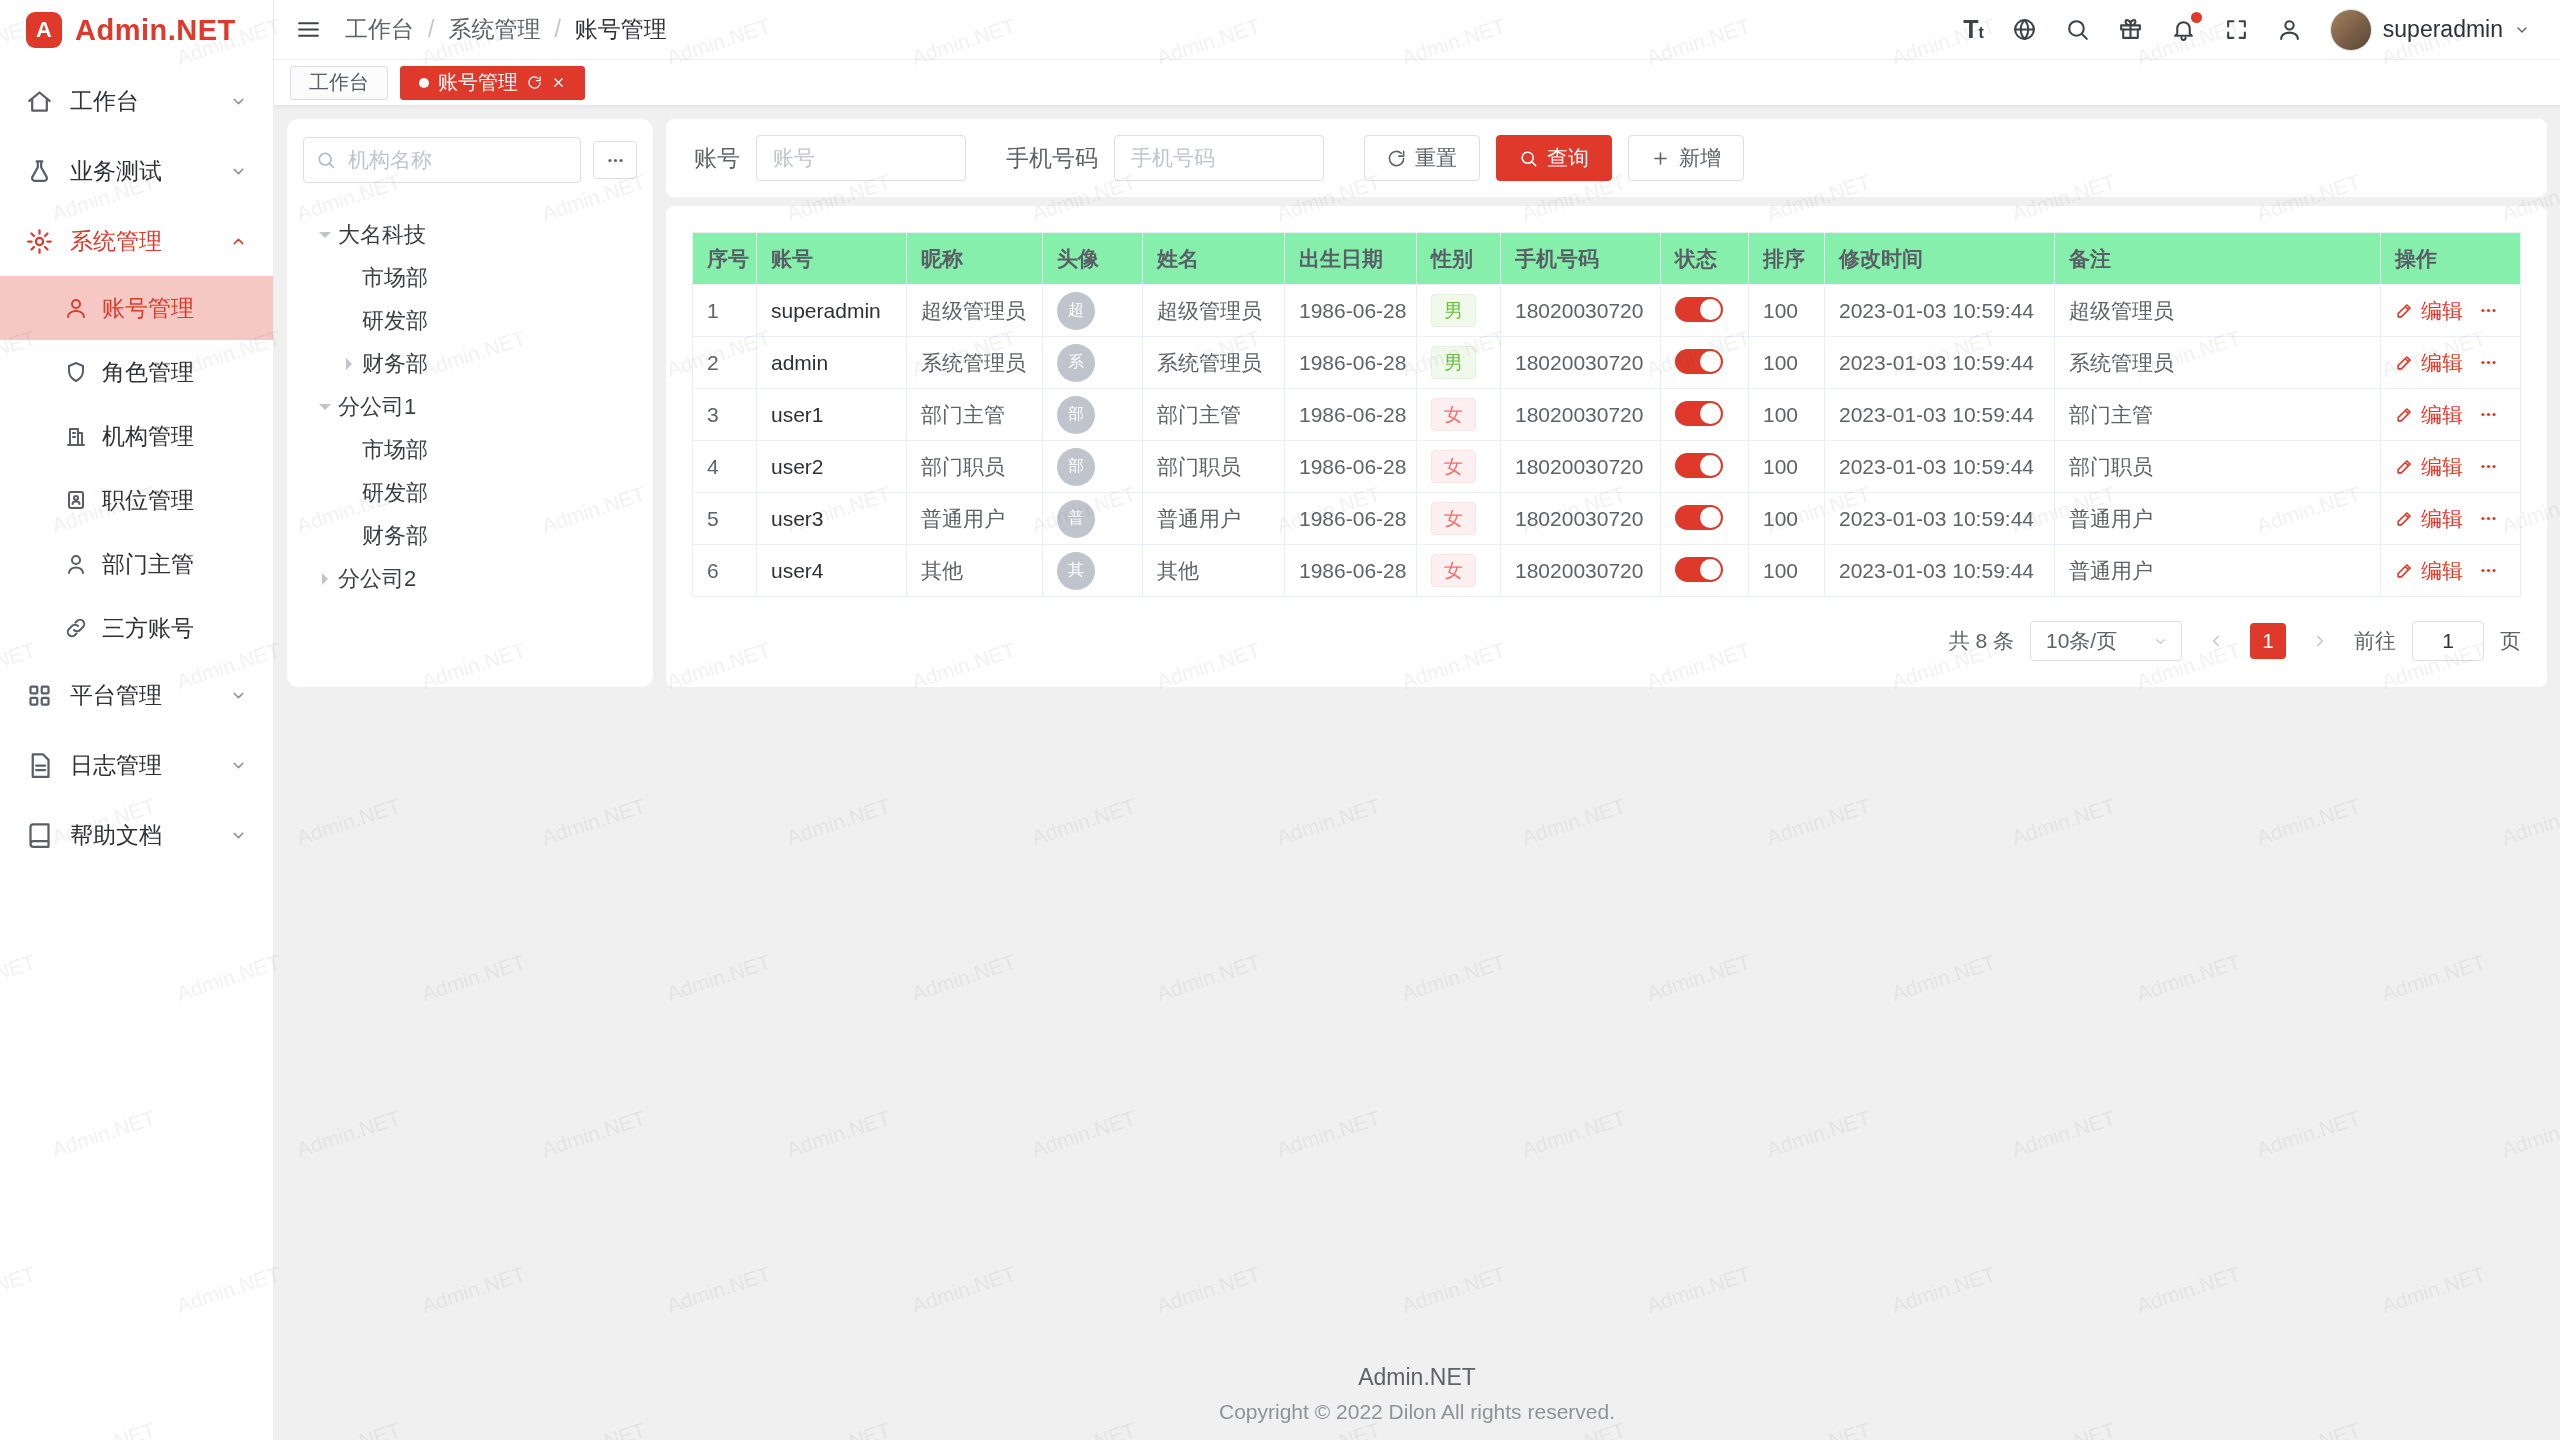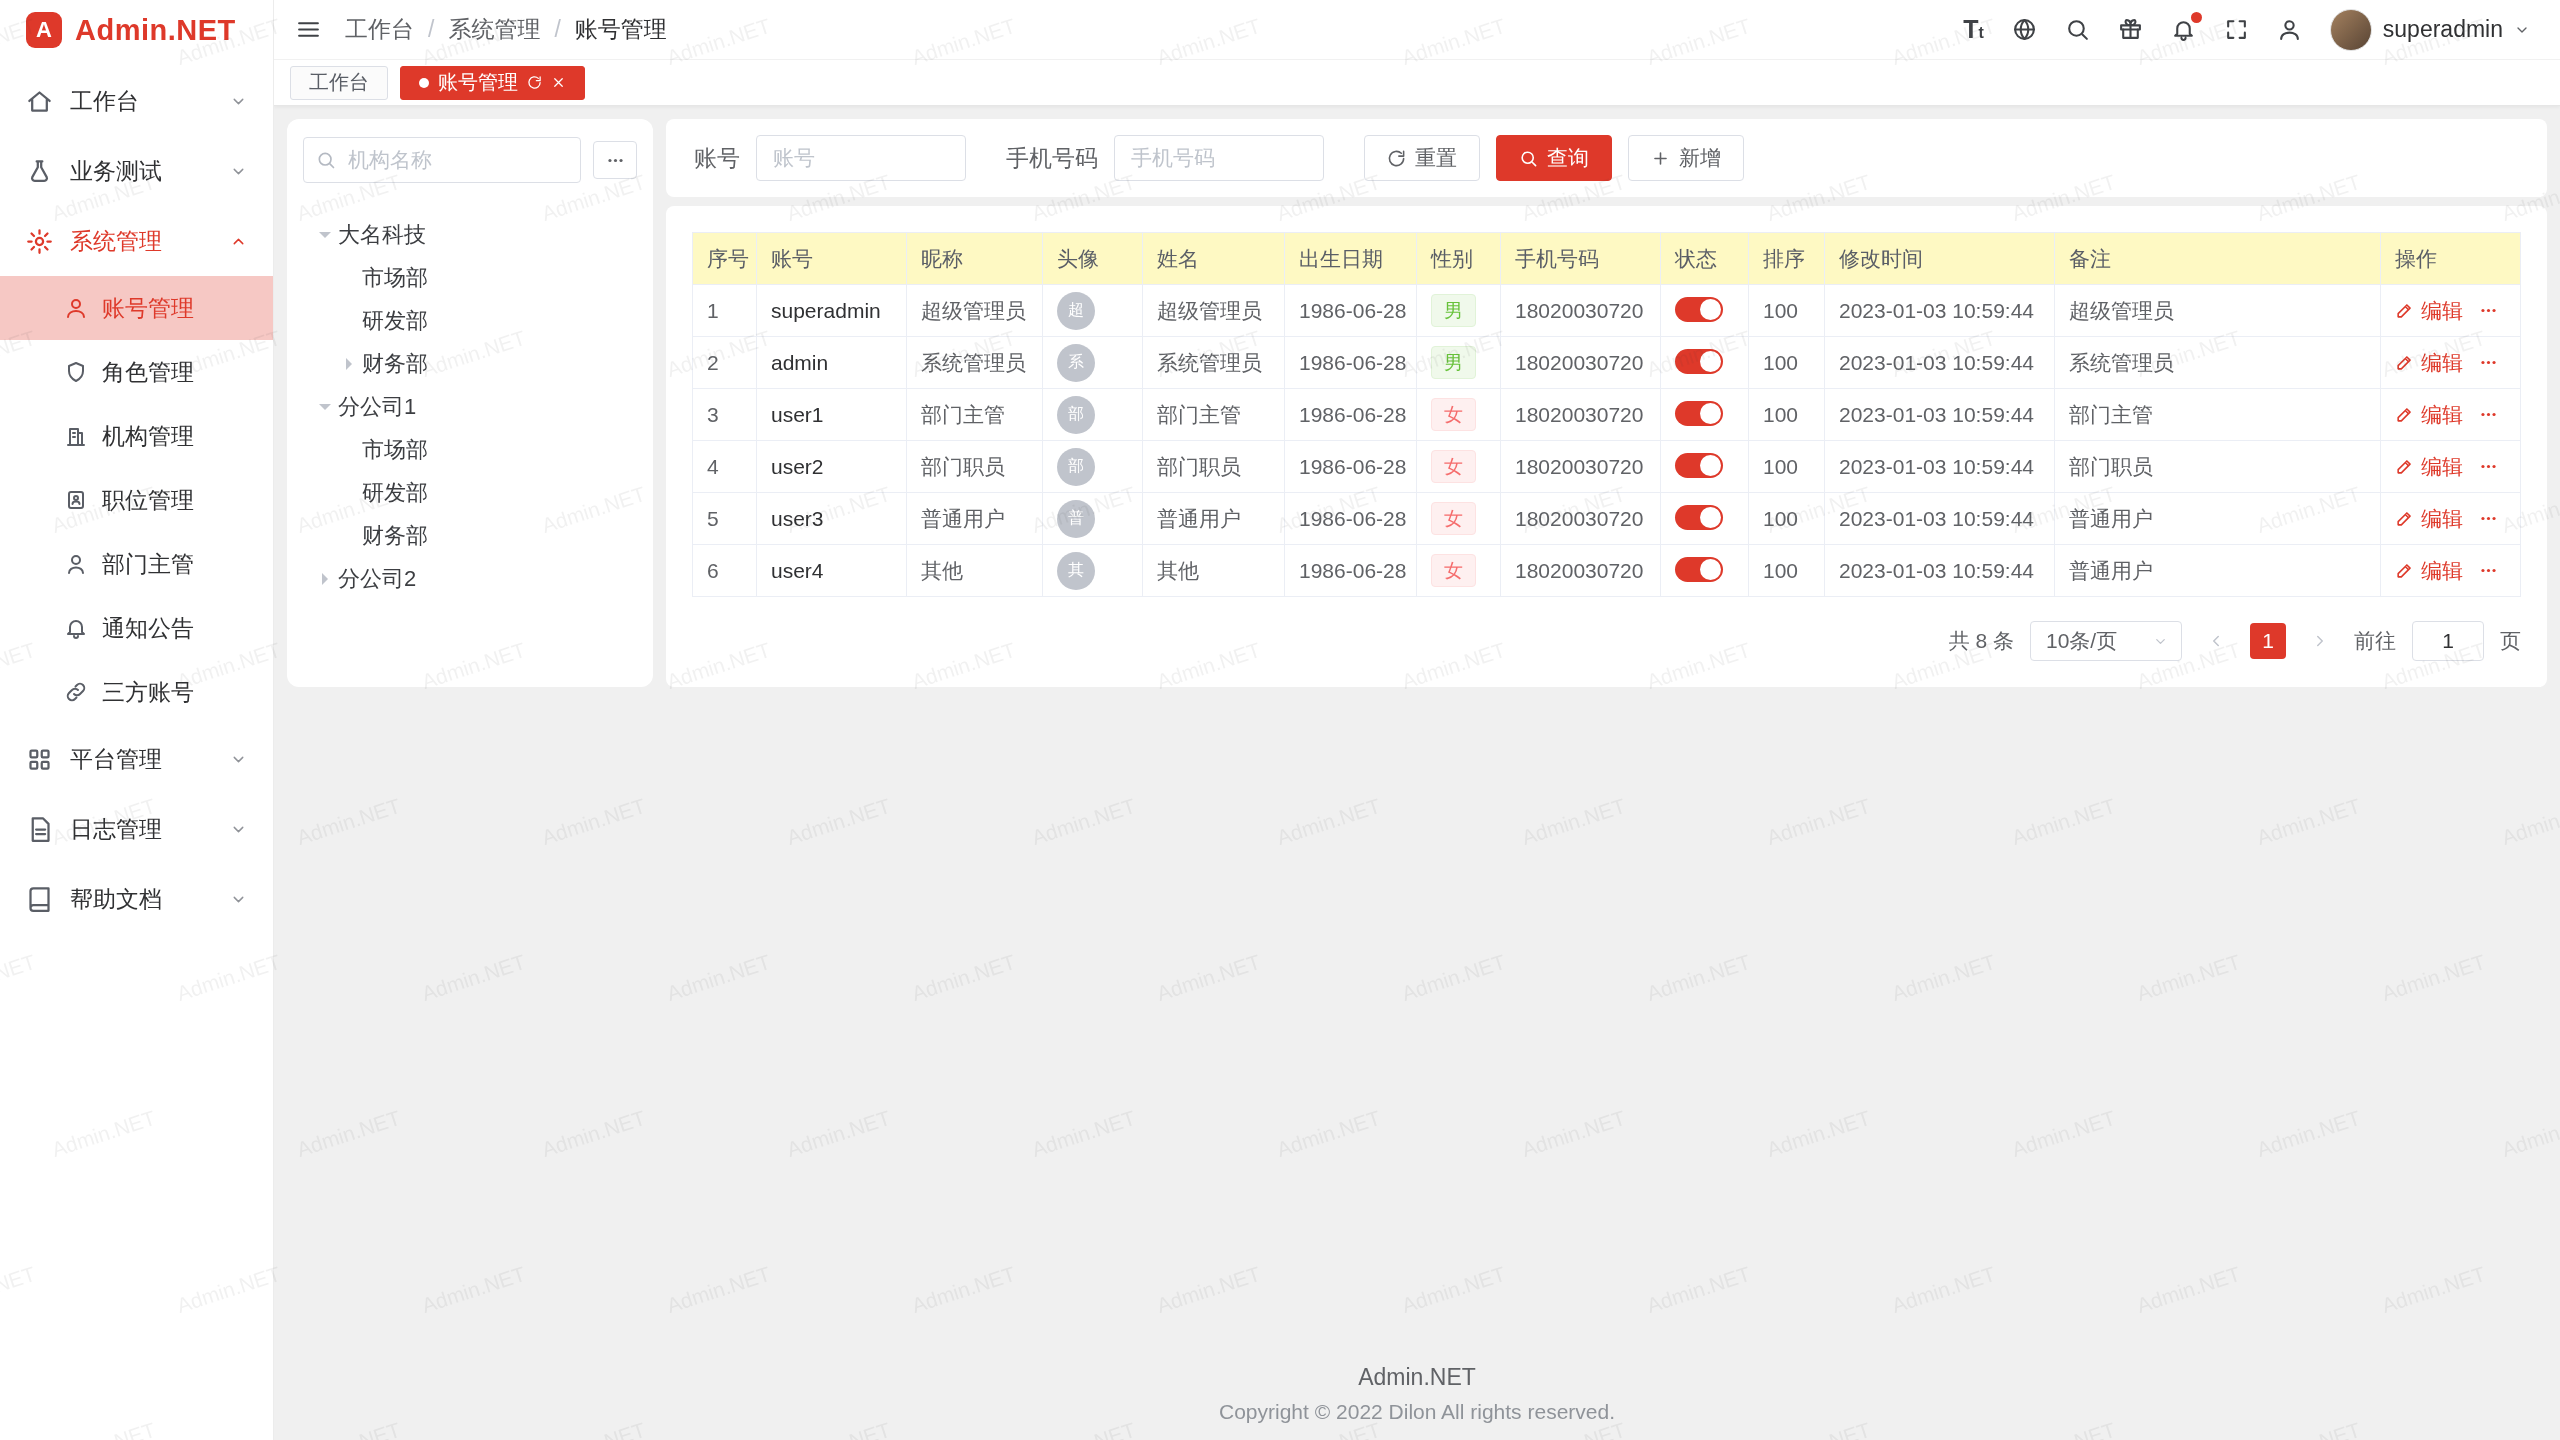--- a/index.html
+++ b/index.html
@@ -80,21 +80,21 @@
   .f-label.gap, .btn.gap { margin-left:24px; }
   .f-input { width:210px; height:46px; border:1px solid #dcdfe6; border-radius:4px; padding:0 16px; font-size:21px; color:#303133; }
   .f-input::placeholder { color:#bfc4cc; }
   .btn { height:46px; display:inline-flex; align-items:center; gap:9px; padding:0 22px; border:1px solid #dcdfe6; background:#fff; border-radius:4px; font-size:21px; color:#606266; }
   .btn .icn { font-size:19px; }
   .btn.primary { background:#de392a; border-color:#de392a; color:#fff; }
 
   .table-card { background:#fff; border-radius:8px; padding:26px; }
   table { width:100%; border-collapse:collapse; table-layout:fixed; font-size:21px; color:#606266; }
   th,td { border:1px solid #ebeef5; height:52px; padding:0 14px; text-align:left; overflow:hidden; white-space:nowrap; }
-  th { color:#5a5e66; font-weight:normal; background:#fef9c3; }
+  th { color:#5a5e66; font-weight:bold; background:#86efac; }
   td.dark { color:#303133; }
   .avatar-circle { width:38px; height:38px; border-radius:50%; background:#c0c4cc; color:#fff; font-size:16px; display:inline-flex; align-items:center; justify-content:center; }
   .tag { display:inline-flex; align-items:center; height:33px; padding:0 12px; border-radius:4px; font-size:19px; }
   .tag.male { background:#f0f9eb; border:1px solid #e1f3d8; color:#67c23a; }
   .tag.female { background:#fef0f0; border:1px solid #fde2e2; color:#f56c6c; }
   .switch { width:48px; height:25px; border-radius:13px; background:#de392a; display:inline-flex; align-items:center; justify-content:flex-end; padding:2px; cursor:pointer; }
   .switch .knob { width:21px; height:21px; border-radius:50%; background:#fff; }
   .edit-link { color:#de392a; display:inline-flex; align-items:center; gap:7px; font-size:21px; cursor:pointer; }
   .edit-link .icn, .edit-link svg { font-size:19px; }
   .more-link { color:#de392a; font-size:19px; display:inline-flex; margin-left:16px; vertical-align:middle; cursor:pointer; }
@@ -202,28 +202,20 @@
           <span>职位管理</span>
         </div>
         <div class="submenu-item">
           <span class="icn si">
             <svg viewBox="0 0 24 24" fill="none" stroke="currentColor" stroke-width="2" stroke-linecap="round" stroke-linejoin="round">
               <circle cx="12" cy="8" r="4"></circle>
               <path d="M5 21c0-3.5 3.5-5.5 7-5.5s7 2 7 5.5"></path>
             </svg>
           </span>
           <span>部门主管</span>
-        </div>
-        <div class="submenu-item">
-          <span class="icn si">
-            <svg viewBox="0 0 24 24" fill="none" stroke="currentColor" stroke-width="2" stroke-linecap="round" stroke-linejoin="round">
-              <path d="M18 16v-5a6 6 0 0 0-12 0v5l-2 2h16zM10 20a2 2 0 0 0 4 0"></path>
-            </svg>
-          </span>
-          <span>通知公告</span>
         </div>
         <div class="submenu-item">
           <span class="icn si">
             <svg viewBox="0 0 24 24" fill="none" stroke="currentColor" stroke-width="2" stroke-linecap="round" stroke-linejoin="round">
               <path d="M10 14a4 4 0 0 0 6 0l3-3a4 4 0 0 0-6-6l-1.5 1.5M14 10a4 4 0 0 0-6 0l-3 3a4 4 0 0 0 6 6l1.5-1.5"></path>
             </svg>
           </span>
           <span>三方账号</span>
         </div>
         <div class="menu-item">

